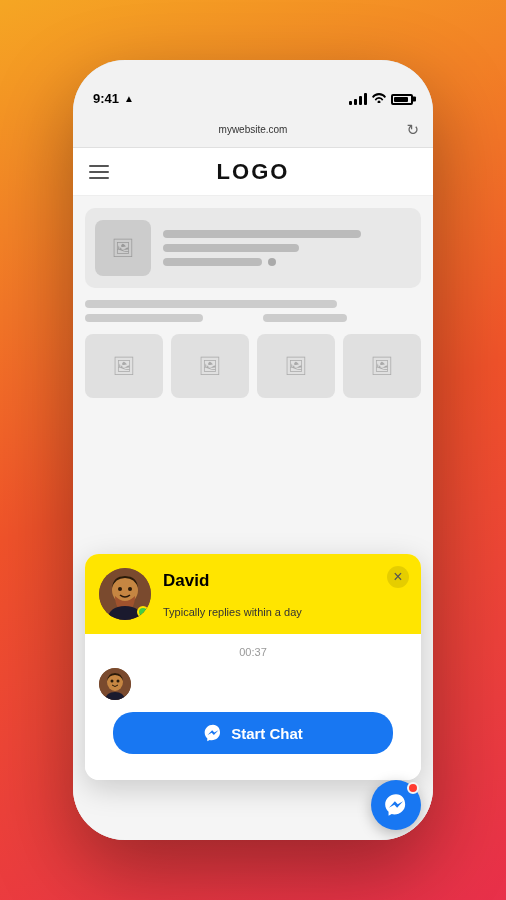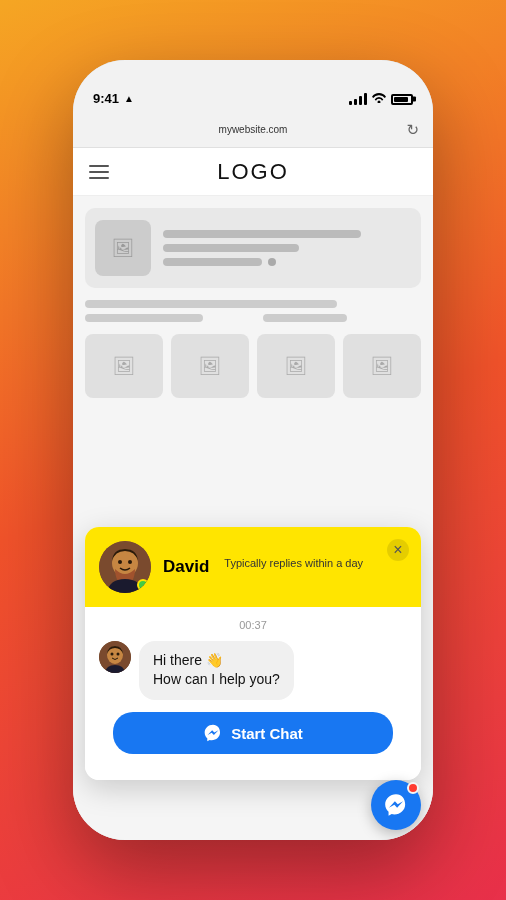--- a/index.html
+++ b/index.html
@@ -153,21 +153,21 @@
       gap: 4px;
     }
     .hamburger-line {
       width: 20px;
       height: 2px;
       background: #555;
       border-radius: 1px;
     }
     .site-logo {
       font-size: 22px;
-      font-weight: 400;
+      font-weight: 700;
       letter-spacing: 2px;
       color: #111;
     }
 
     
     .hero-section {
       background: #e8e8e8;
       margin: 12px;
       border-radius: 10px;
       height: 80px;
@@ -272,21 +272,21 @@
       bottom: 2px;
       right: 2px;
       width: 12px;
       height: 12px;
       background: #44cc44;
       border-radius: 50%;
       border: 2px solid #FFE500;
     }
     .chat-header-info {
       display: flex;
-      flex-direction: row;
+      flex-direction: column;
       gap: 15px;
     }
     .chat-name {
       font-size: 17px;
       font-weight: 700;
       color: #000;
     }
     .chat-status {
       font-size: 11px;
       color: #333;
@@ -526,26 +526,20 @@
                 <circle cx="16" cy="16" r="16" fill="#7a4a2e"></circle>
                 <ellipse cx="16" cy="14" rx="8" ry="9" fill="#c68642"></ellipse>
                 <path d="M8 13 Q9 5 16 5 Q23 5 24 13 Q22 7 16 7 Q10 7 8 13Z" fill="#2a1a0a"></path>
                 <circle cx="13" cy="13" r="1.5" fill="#2a1a0a"></circle>
                 <circle cx="19" cy="13" r="1.5" fill="#2a1a0a"></circle>
                 <path d="M13 17 Q16 20 19 17" stroke="#2a1a0a" stroke-width="1" fill="none"></path>
                 <path d="M6 32 Q7 24 16 24 Q25 24 26 32Z" fill="#1a1a2e"></path>
               </svg>
             </div>
           </div>
-          <div class="message-bubble">
-            <div class="message-text">
-              <div>Hi there 👋</div>
-              <div>How can I help you?</div>
-            </div>
-          </div>
         </div>
 
         <button class="start-chat-btn">
 
           <svg class="messenger-btn-icon" viewBox="0 0 24 24" fill="white">
             <path d="M12 2C6.477 2 2 6.145 2 11.259c0 2.793 1.2 5.302 3.13 7.07V22l2.888-1.587c.772.213 1.59.328 2.44.328 5.523 0 10-4.145 10-9.259S17.523 2 12 2zm1.033 12.456l-2.548-2.716-4.972 2.716 5.472-5.808 2.61 2.716 4.91-2.716-5.472 5.808z"></path>
           </svg>
           <span>Start Chat</span>
         </button>
       </div>

